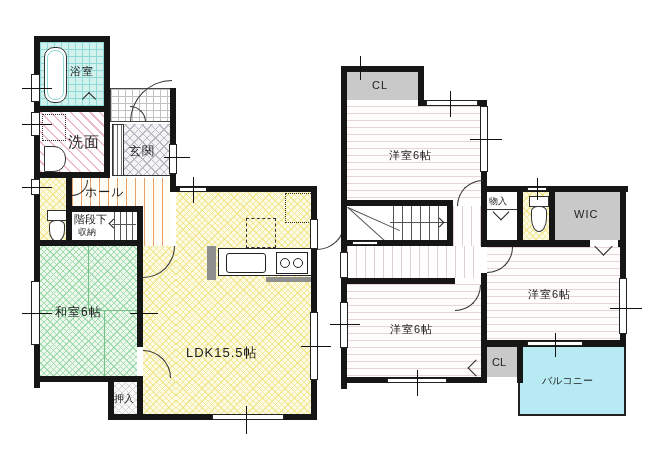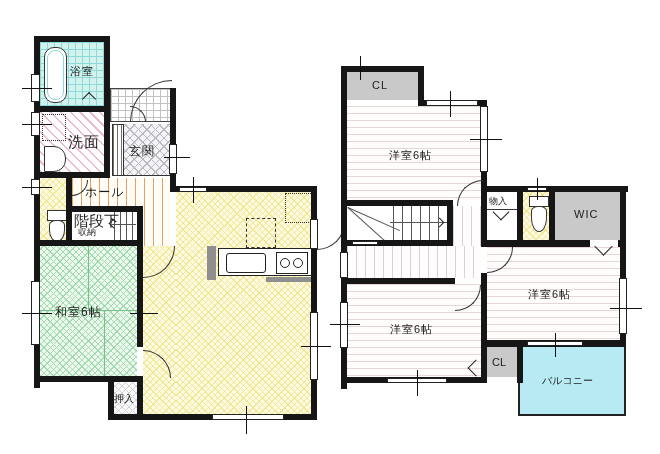--- a/index.html
+++ b/index.html
@@ -207,23 +207,24 @@
   <div class="arc" style="left:455px;top:285px;width:26px;height:26px;border-bottom:1px solid #333;border-right:1px solid #333;border-bottom-right-radius:100% 100%;"></div>
   <div class="arc" style="left:487px;top:247px;width:26px;height:26px;border-bottom:1px solid #333;border-right:1px solid #333;border-bottom-right-radius:100% 100%;"></div>
   <div class="chev" style="left:495px;top:206px;width:12px;height:12px;transform:rotate(45deg);"></div>
   <div class="chev" style="left:597px;top:240px;width:13px;height:13px;transform:rotate(45deg);"></div>
   <div class="chev" style="left:470px;top:362px;width:12px;height:12px;transform:rotate(135deg);"></div>
 
   <span class="lbl" style="left:70px;top:64px;font-size:11px;">浴室</span>
   <span class="lbl" style="left:68px;top:133px;font-size:15px;">洗面</span>
   <span class="lbl" style="left:129px;top:143px;font-size:12px;">玄関</span>
   <span class="lbl" style="left:85px;top:184px;font-size:12px;">ホール</span>
-  <span class="lbl" style="left:74px;top:212px;font-size:15px;letter-spacing:0;">階段下</span>
+  <span class="lbl" style="left:74px;top:212px;font-size:11px;letter-spacing:0;">階段下</span>
   <span class="lbl" style="left:78px;top:226px;font-size:9px;letter-spacing:0;">収納</span>
   <span class="lbl" style="left:55px;top:304px;font-size:12px;">和室6帖</span>
+  <span class="lbl" style="left:186px;top:344px;font-size:13px;">LDK15.5帖</span>
   <span class="lbl" style="left:114px;top:392px;font-size:10px;letter-spacing:0;">押入</span>
 
   <span class="lbl" style="left:372px;top:79px;font-size:11px;">CL</span>
   <span class="lbl" style="left:389px;top:148px;font-size:11px;">洋室6帖</span>
   <span class="lbl" style="left:489px;top:195px;font-size:9px;letter-spacing:0;">物入</span>
   <span class="lbl" style="left:574px;top:208px;font-size:11px;">WIC</span>
   <span class="lbl" style="left:390px;top:322px;font-size:11px;">洋室6帖</span>
   <span class="lbl" style="left:528px;top:287px;font-size:11px;">洋室6帖</span>
   <span class="lbl" style="left:492px;top:356px;font-size:11px;letter-spacing:0;">CL</span>
   <span class="lbl" style="left:542px;top:374px;font-size:10px;letter-spacing:0;">バルコニー</span>

